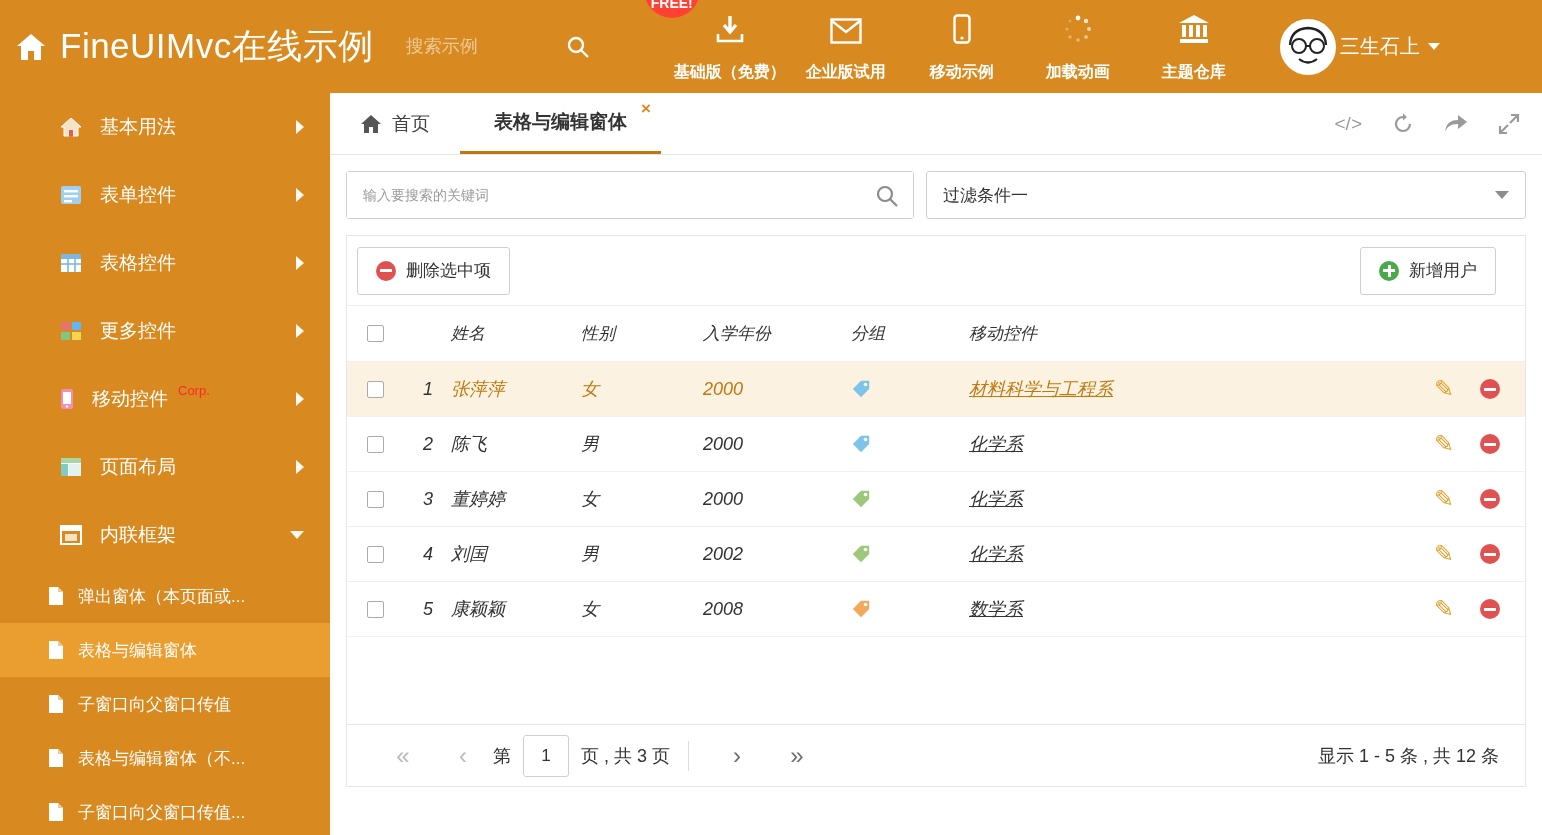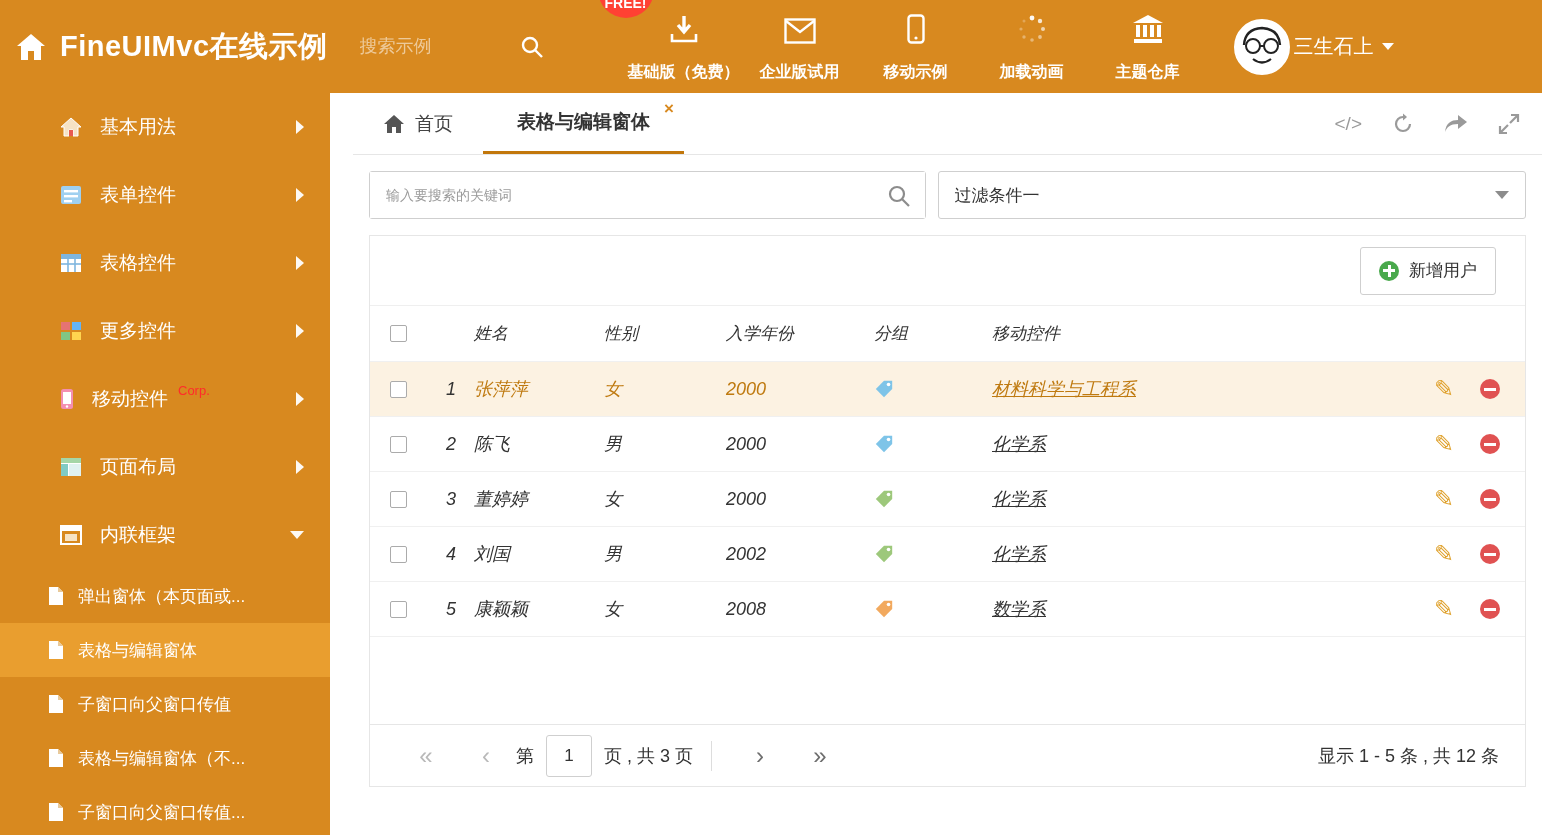--- a/index.html
+++ b/index.html
@@ -3,21 +3,21 @@
 <meta charset="utf-8">
 <style>
   * { box-sizing: border-box; margin: 0; padding: 0; }
   html,body { width:1542px; height:835px; overflow:hidden;
     font-family:"Liberation Sans","DejaVu Sans",sans-serif; background:#fff; }
 
   
   .header { position:absolute; top:0; left:0; width:1542px; height:93px;
     background:#D8891F; display:flex; align-items:center; color:#fff; z-index:5;}
   .brand { display:flex; align-items:center; gap:14px; padding-left:16px; }
-  .brand-title { font-size:29px; font-weight:bold; letter-spacing:.5px; }
+  .brand-title { font-size:35px; font-weight:normal; letter-spacing:.5px; }
   .hsearch { position:relative; margin-left:32px; width:210px; display:flex; align-items:center;}
   .hsearch input { width:160px; background:transparent; border:none; outline:none;
     color:#fff; font-size:18px; font-family:inherit;}
   .hsearch input::placeholder { color:rgba(255,255,255,.55); }
   .hnav { display:flex; margin-left:56px; }
   .hnav-item { width:116px; text-align:center; cursor:pointer; position:relative; }
   .hnav-item .nicon { height:34px; display:flex; align-items:flex-end; justify-content:center; }
   .hnav-item .nlabel { font-size:16px; margin-top:18px; white-space:nowrap;font-weight:bold; }
   .free-badge { position:absolute; top:-48px; left:-28px; width:56px; height:56px;
     background:#FF4133; border-radius:50%; color:#fff; font-weight:bold; font-size:14px;
@@ -39,21 +39,21 @@
     border-left:8px solid rgba(255,255,255,.95); }
   .chev-down { width:0;height:0;border-left:7px solid transparent;border-right:7px solid transparent;
     border-top:8px solid rgba(255,255,255,.95); }
   .corp { color:#FF2B2B; font-size:13px; margin-left:-8px; align-self:flex-start; margin-top:18px;}
   .sub-item { height:54px; display:flex; align-items:center; gap:14px;
     padding:0 20px 0 48px; font-size:17px; cursor:pointer; white-space:nowrap;}
   .sub-item.active { background:#E99E2F; }
 
   
   .main { position:absolute; top:93px; left:330px; width:1212px; height:710px; background:#fff;
-    display:flex; flex-direction:column;padding-left:23px;}
+    display:flex; flex-direction:column;}
   .tabbar { height:62px; border-bottom:1px solid #E6E6E6; display:flex; align-items:stretch; flex:0 0 62px;}
   .tab-home { display:flex; align-items:center; gap:10px; padding:0 30px; font-size:19px; color:#444; cursor:pointer;}
   .tab-active { position:relative; display:flex; align-items:center; padding:0 34px;
     font-size:19px; font-weight:bold; color:#333; border-bottom:3px solid #C2770B; cursor:pointer;}
   .tab-close { position:absolute; top:6px; right:10px; color:#D8891F; font-size:17px; font-weight:bold; cursor:pointer;}
   .tab-tools { margin-left:auto; display:flex; align-items:center; gap:30px; padding-right:22px; color:#9A9A9A;}
   .tool-ic { font-size:19px; cursor:pointer; display:flex; align-items:center;}
 
   .content { flex:1; display:flex; flex-direction:column; padding:16px; gap:16px; min-height:0;}
   .filter-row { display:flex; gap:12px; flex:0 0 48px;}
@@ -387,20 +387,24 @@
       </div>
       <div class="dropdown">
         <span>过滤条件一</span>
         <span class="caret-down-g"></span>
       </div>
     </div>
 
     <div class="panel">
 
       <div class="ptoolbar">
+        <button class="btn">
+          <span class="circ circ-red"></span>
+          <span>删除选中项</span>
+        </button>
         <button class="btn btn-add">
           <span class="circ circ-green"></span>
           <span>新增用户</span>
         </button>
       </div>
 
       <div class="tbl">
         <div class="trow thead">
           <span class="cb"></span>
           <span></span>

